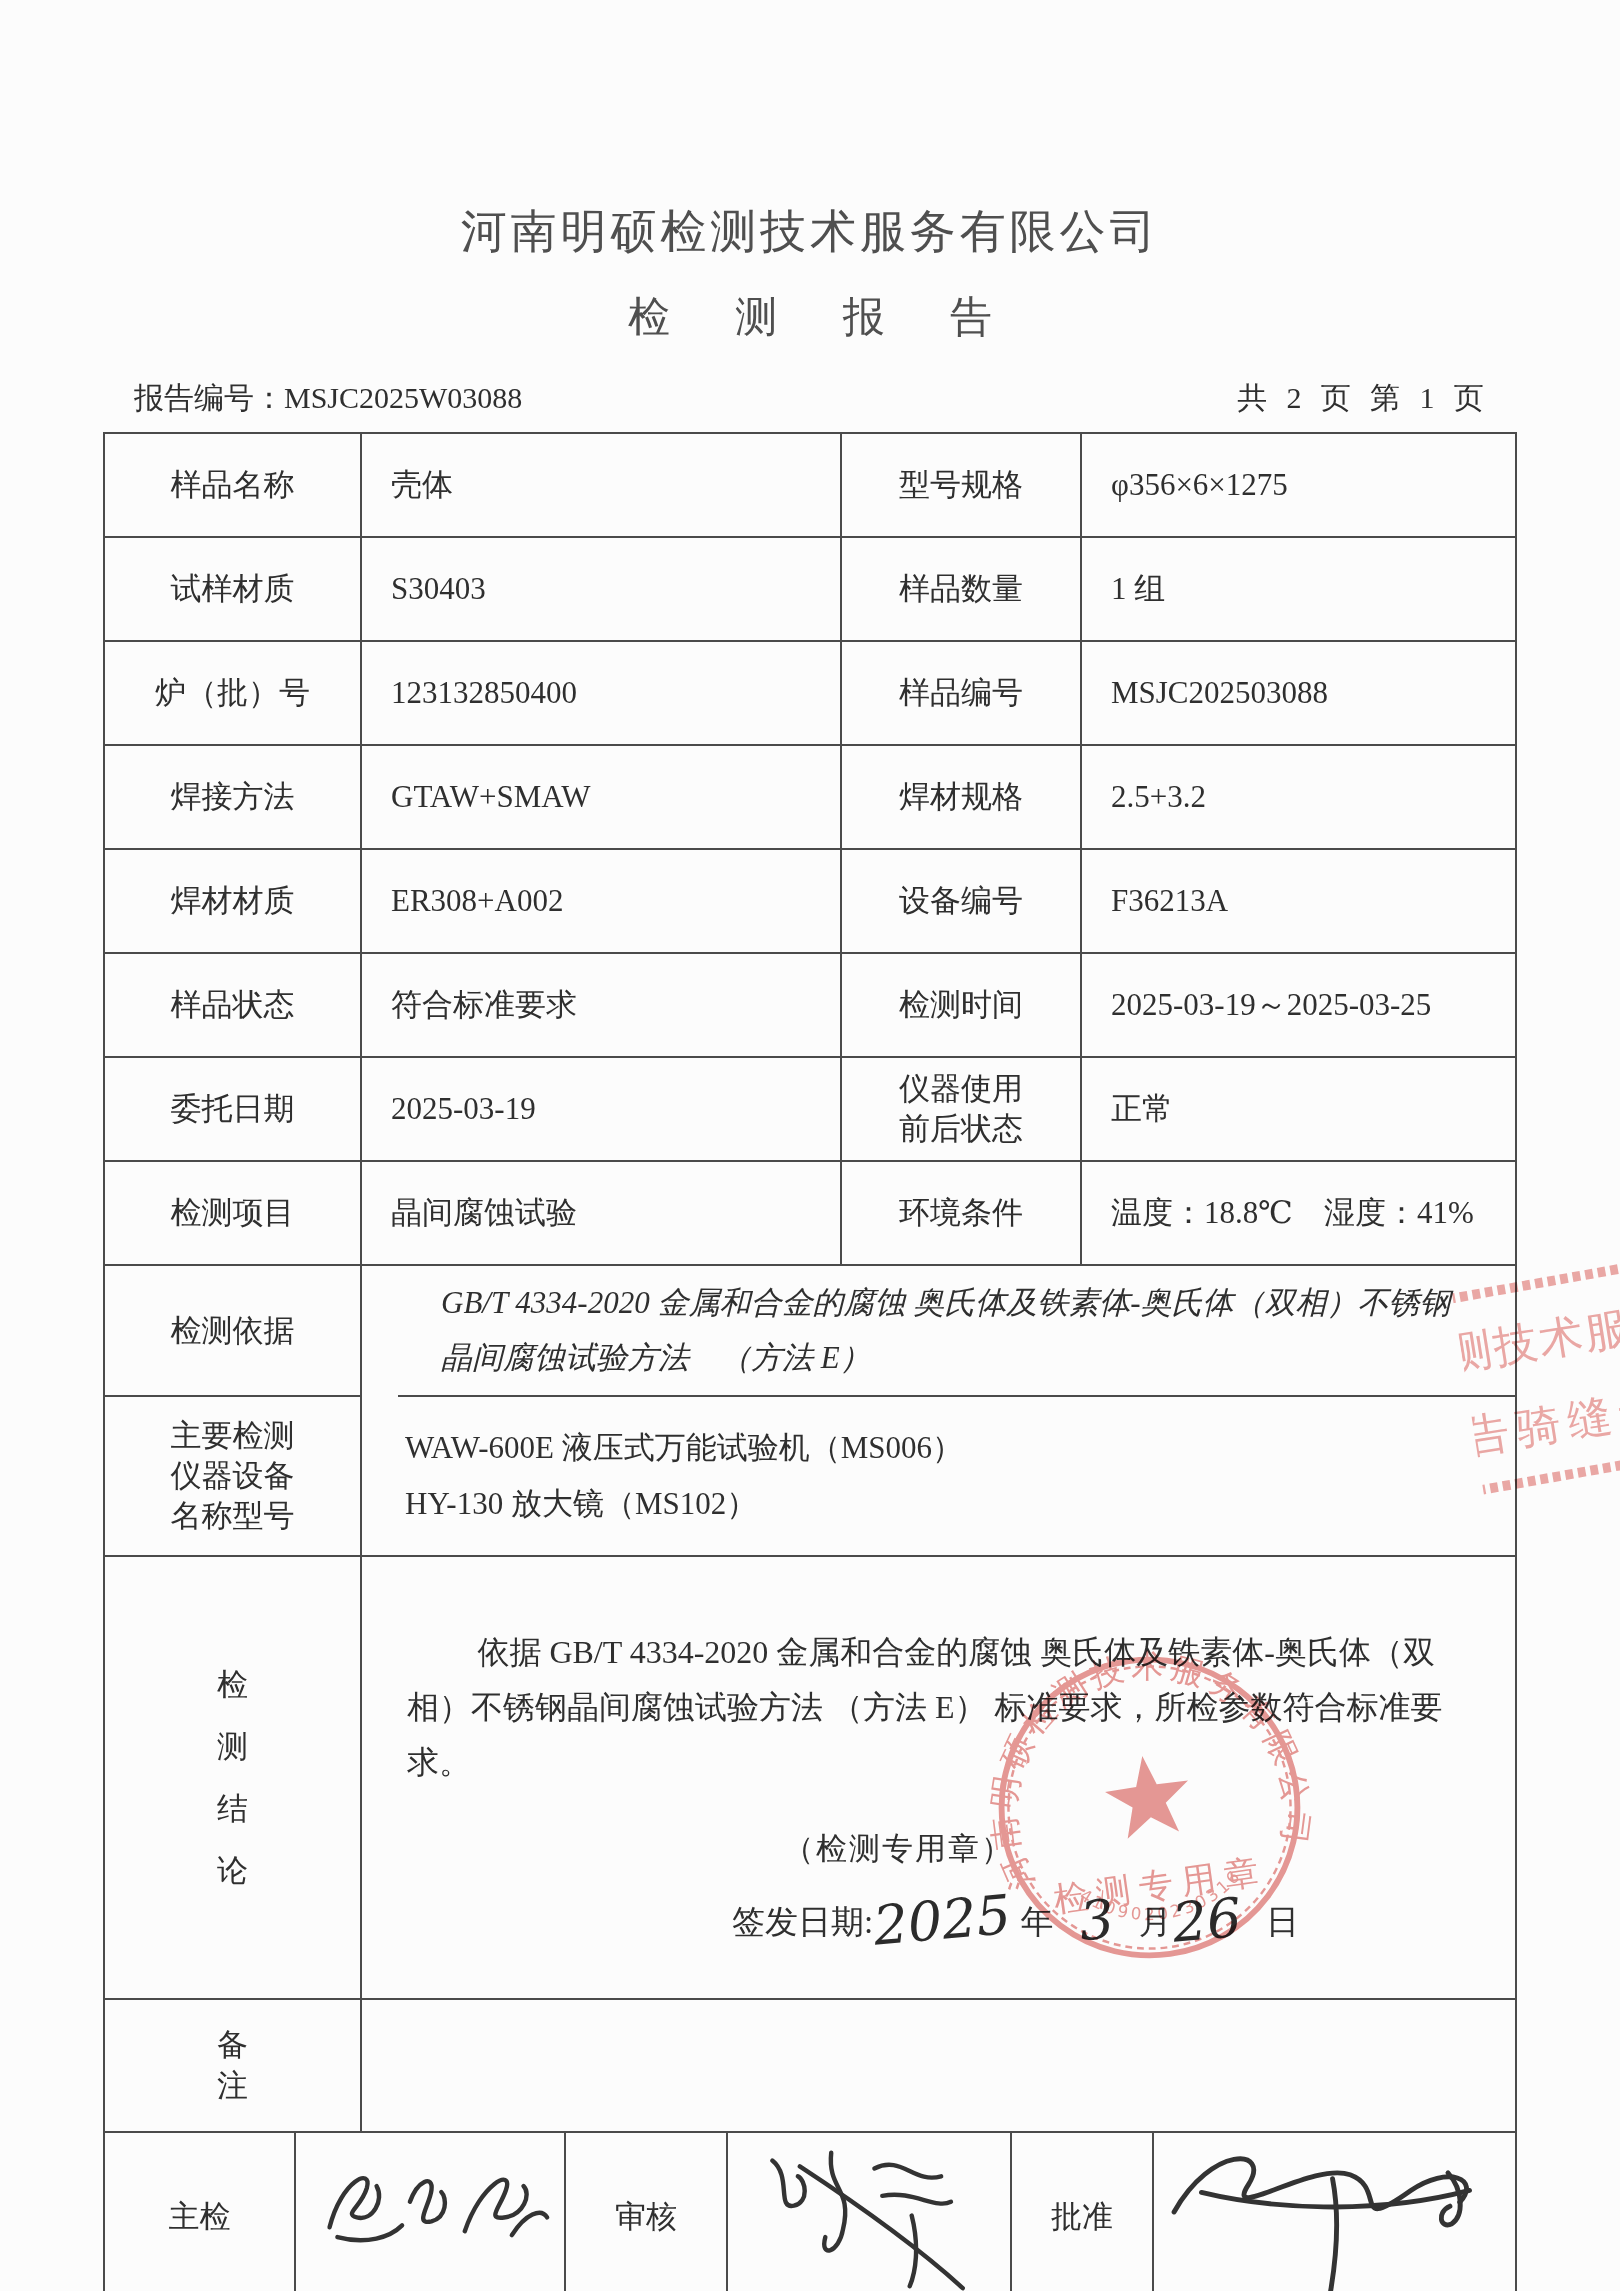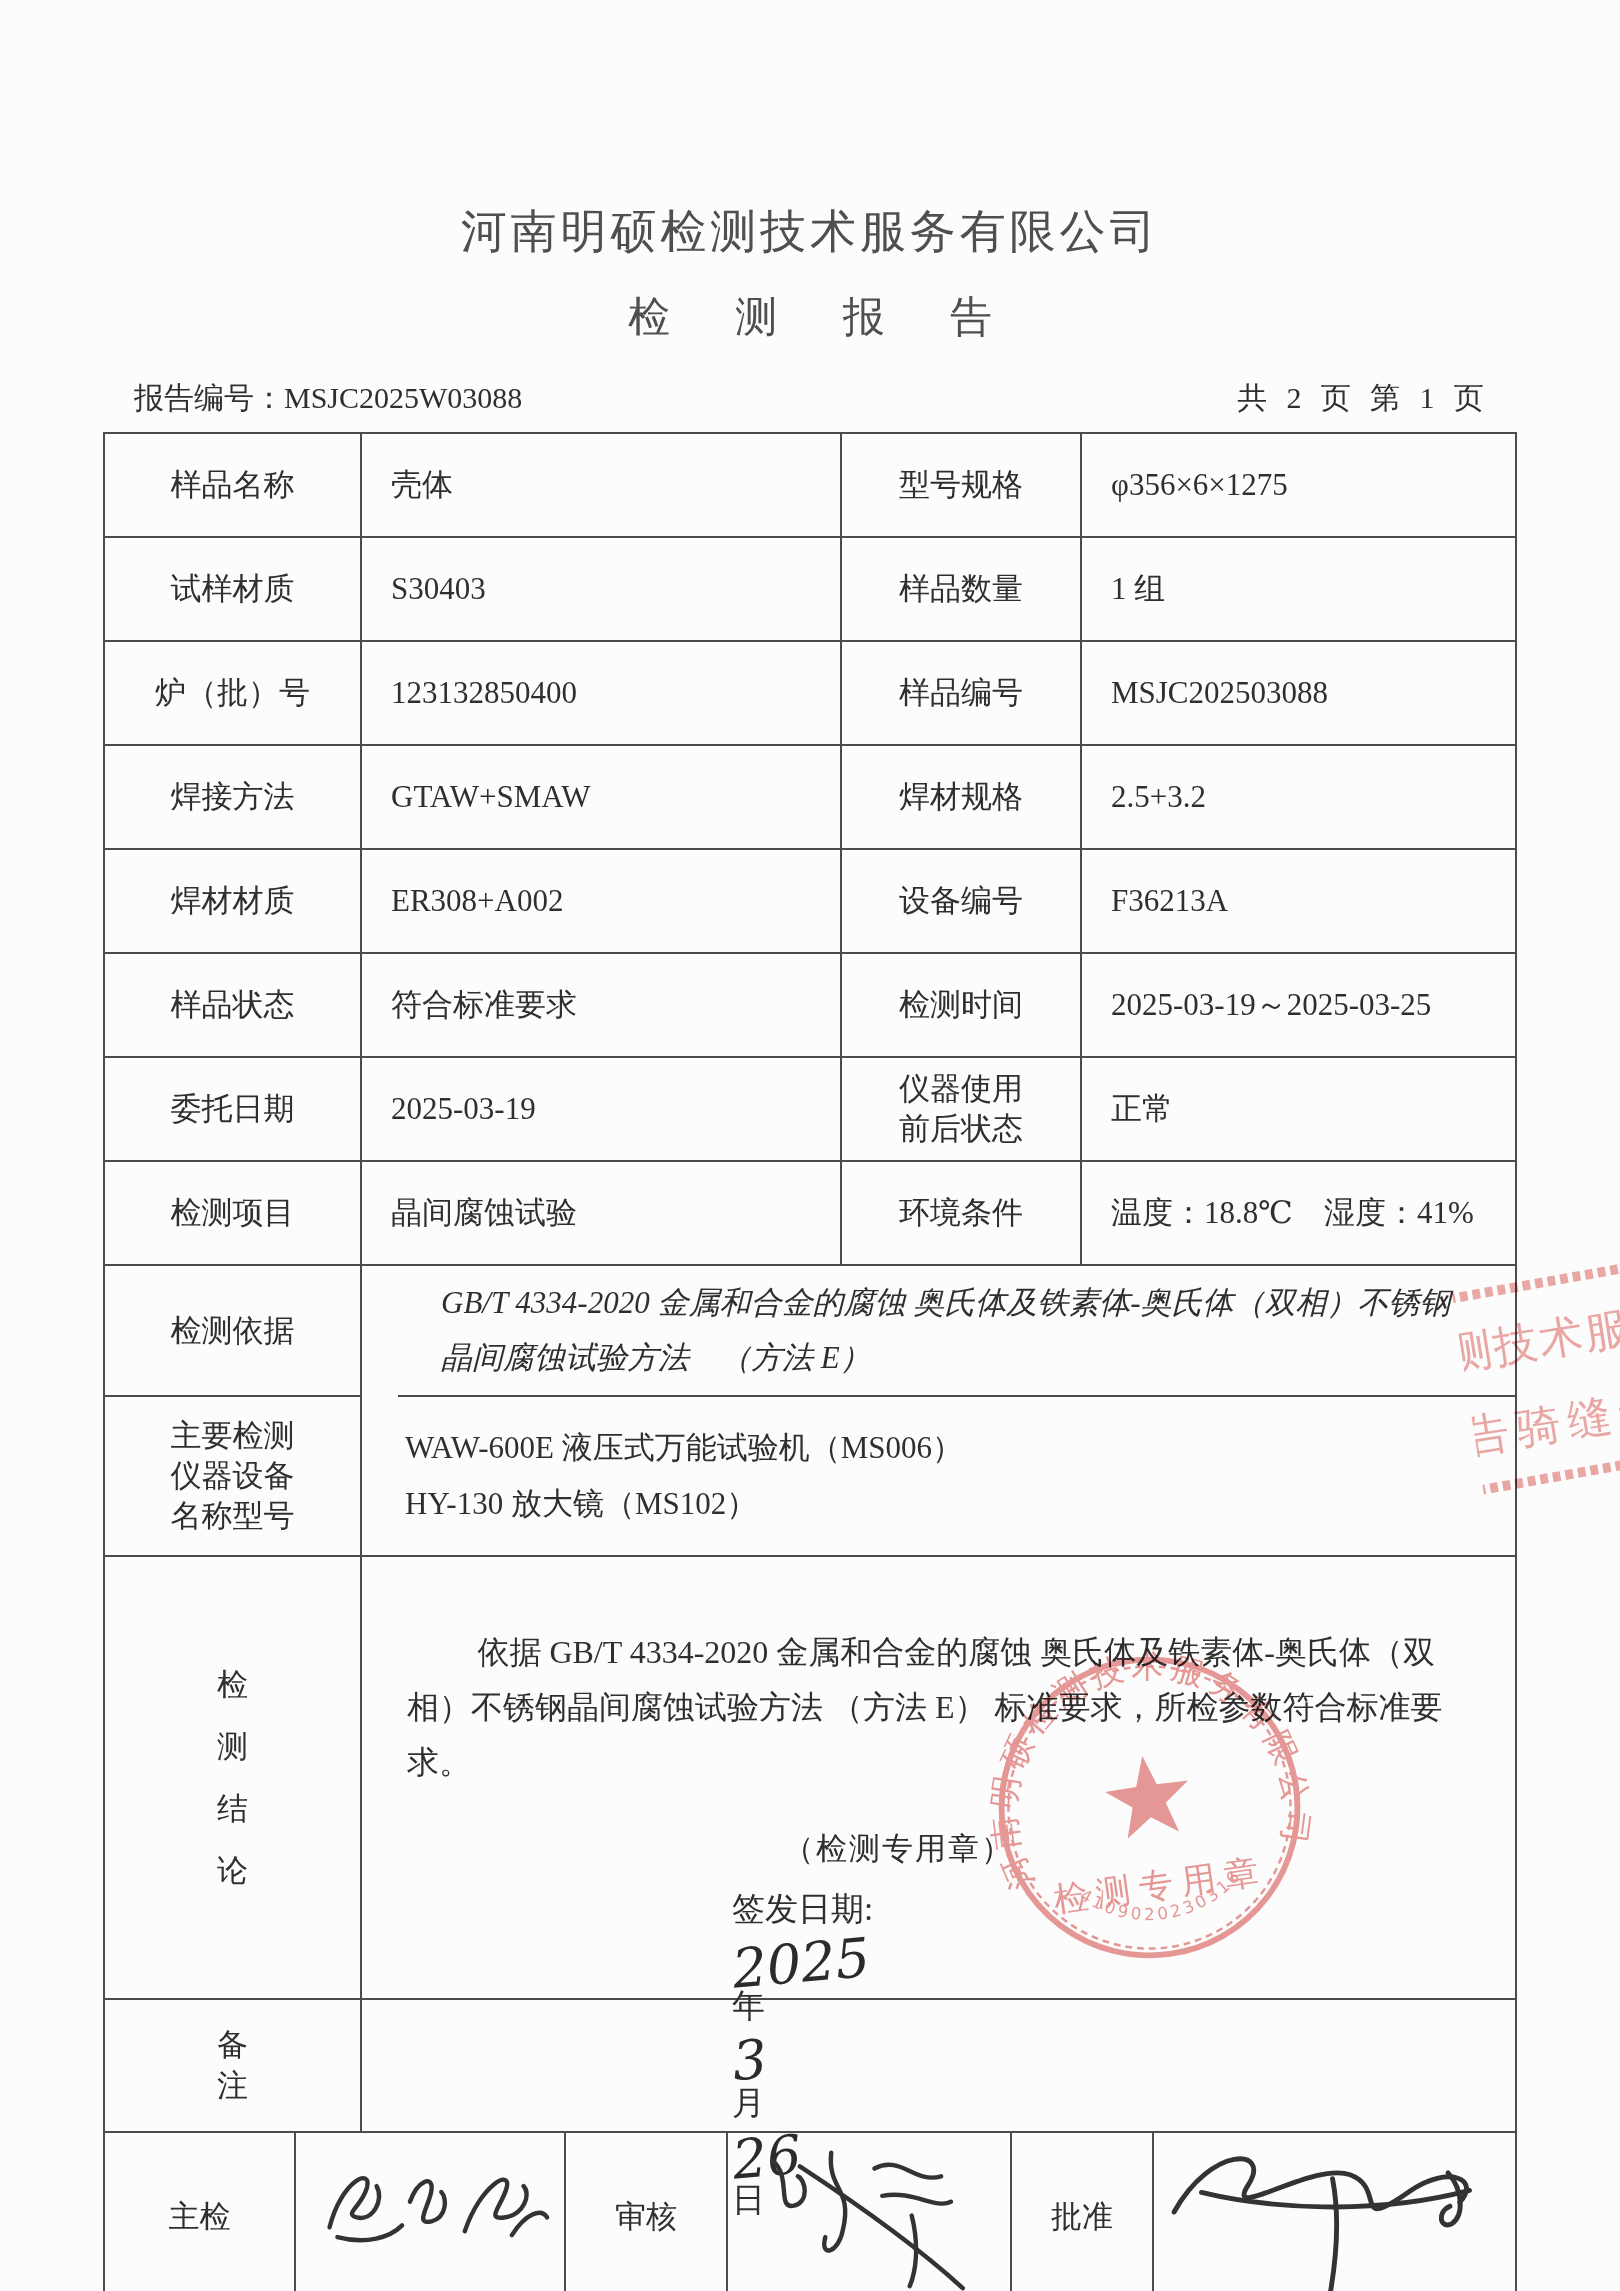--- a/index.html
+++ b/index.html
@@ -88,21 +88,21 @@
     font-size:32px;
     line-height:1.72;
   }
   .seal-note{
     position:absolute;left:421px;top:272px;
     font-size:31px;letter-spacing:2px;
   }
   .issue-line{
     position:absolute;left:370px;top:331px;
     font-size:33px;
-    display:flex;align-items:baseline;flex-direction:column;
+    display:flex;align-items:baseline;
   }
   .issue-line .gap-s{display:inline-block;width:9.8px;}
   .issue-line .gap-m{display:inline-block;width:25.5px;}
   .hand{
     font-style:italic;
     font-size:54px;
     line-height:1;
     display:inline-block;
     transform:rotate(-5deg) translateY(5.9px);
     font-family:"DejaVu Serif","Liberation Serif",serif;

